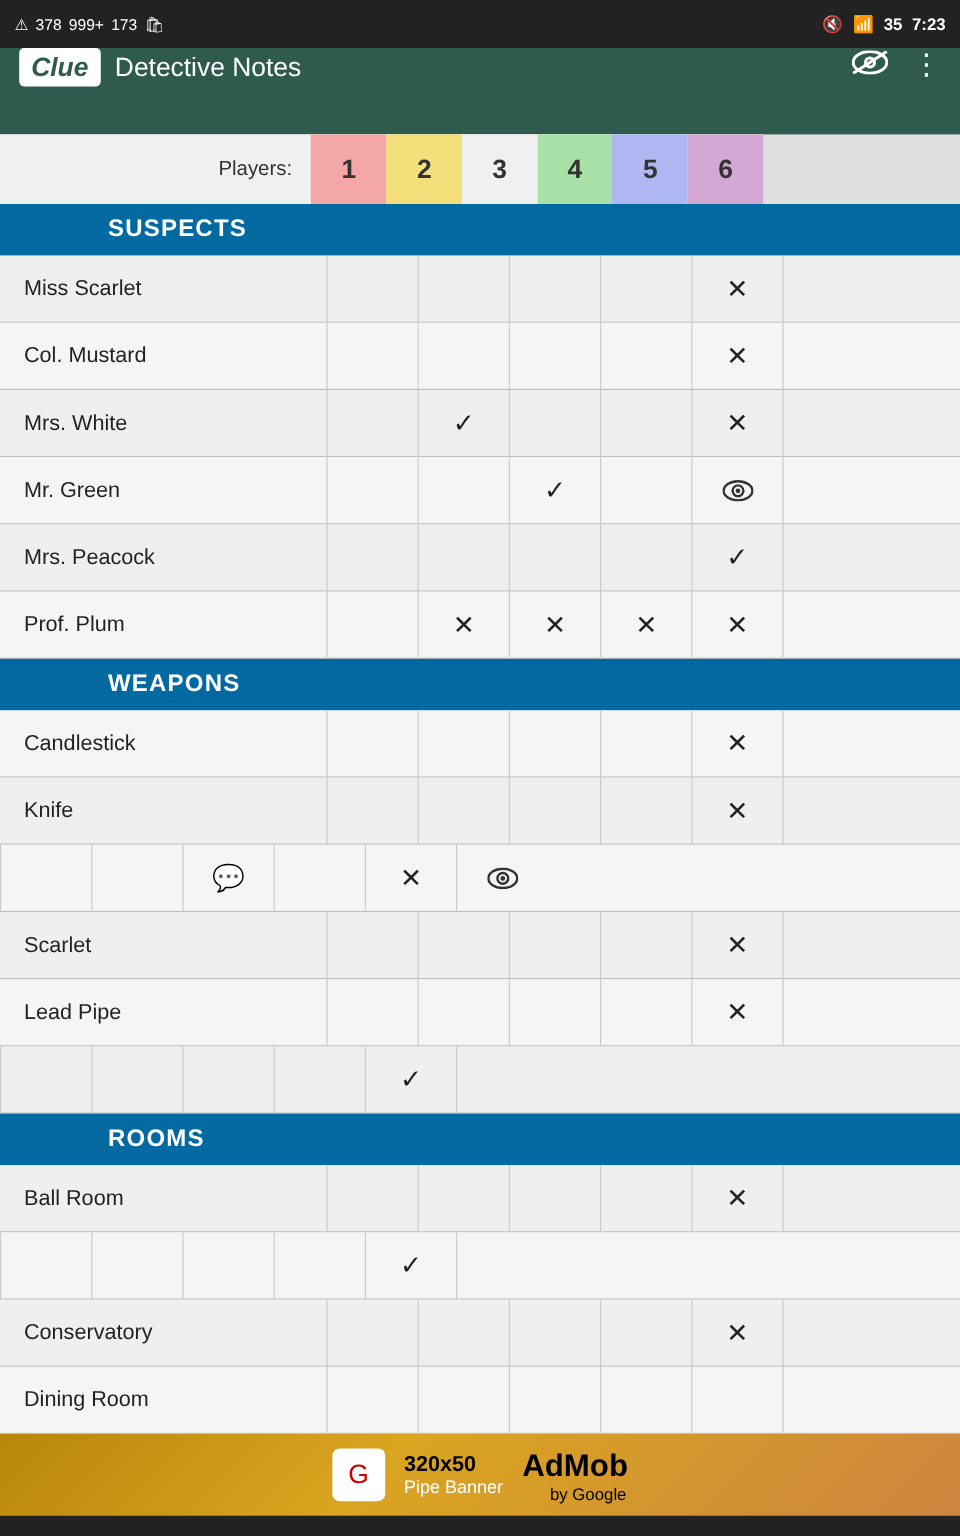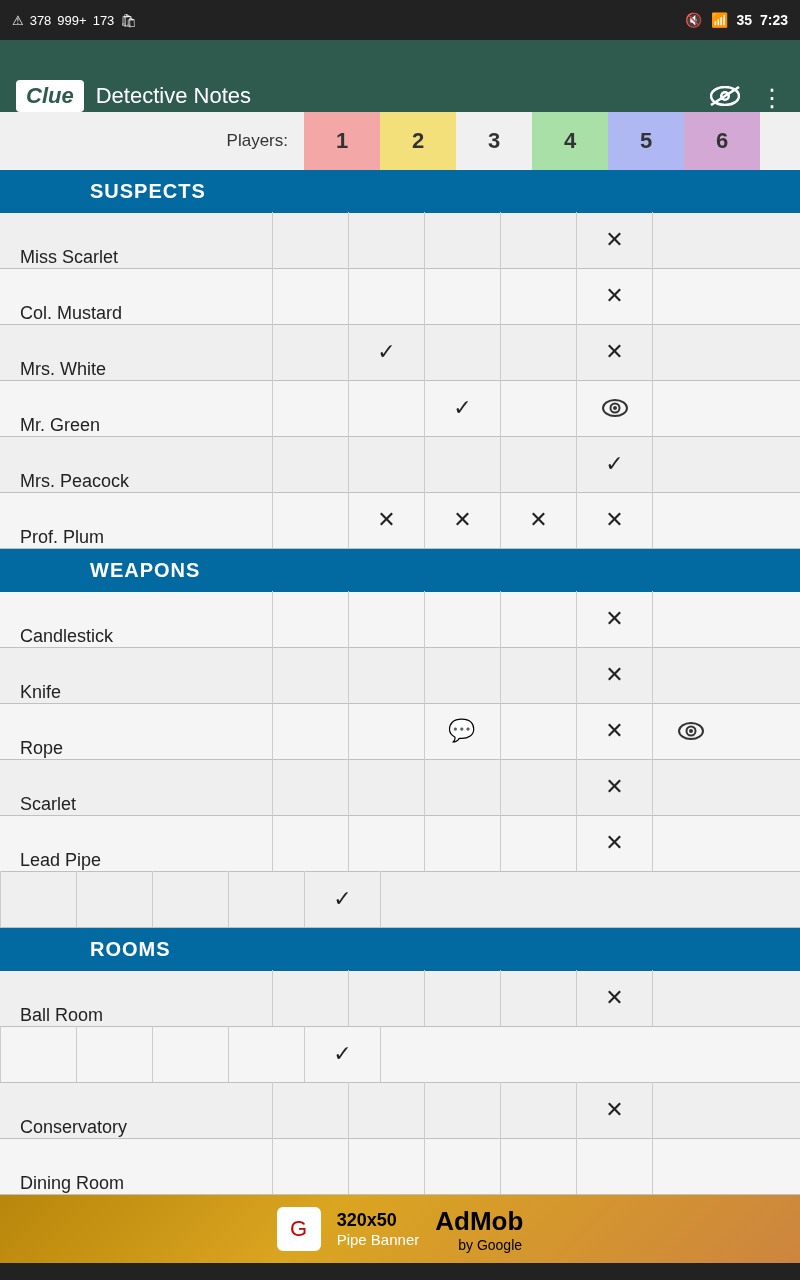--- a/index.html
+++ b/index.html
@@ -25,42 +25,42 @@
     }
     .status-left { display: flex; align-items: center; gap: 6px; }
     .status-right { display: flex; align-items: center; gap: 8px; font-size: 14px; font-weight: bold; }
 
     
     .app-header {
       width: 800px;
       height: 72px;
       background: #2e5b4e;
       display: flex;
-      align-items: flex-end;
+      align-items: flex-start;
       padding: 0 16px;
       color: white;
       justify-content: space-between;
     }
     .app-header-left { display: flex; align-items: center; gap: 12px; }
     .clue-logo {
       background: white;
       color: #2e5b4e;
       font-weight: 900;
       font-size: 22px;
       padding: 3px 10px;
       border-radius: 4px;
       font-style: italic;
     }
     .app-title { font-size: 22px; font-weight: 500; }
     .app-header-right { display: flex; align-items: center; gap: 20px; }
     .header-icon { font-size: 24px; cursor: pointer; }
 
     
     .players-row {
-      width: 800px;
+      width: 636px;
       height: 58px;
       background: #f0f0f0;
       display: flex;
       align-items: center;
       padding-left: 32px;
     }
     .players-label {
       width: 272px;
       text-align: right;
       padding-right: 16px;
@@ -91,21 +91,21 @@
       color: white;
       font-size: 20px;
       font-weight: bold;
       letter-spacing: 1px;
       padding: 10px 16px 10px 90px;
     }
 
     
     .data-row {
       display: flex;
-      align-items: flex-end;
+      align-items: center;
       height: 56px;
       border-bottom: 1px solid #c0c0c0;
       background: #f5f5f5;
     }
     .data-row:nth-child(even) { background: #efefef; }
 
     .row-label {
       width: 272px;
       padding-left: 20px;
       font-size: 18px;
@@ -320,21 +320,20 @@
       <div class="cell"></div>
       <div class="cell"></div>
       <div class="cell"></div>
       <div class="cell"></div>
       <div class="cell">
         <span class="icon-x">✕</span>
       </div>
       <div class="cell"></div>
     </div>
     <div class="data-row">
-      <div class="row-label">Rope</div>
       <div class="cell"></div>
       <div class="cell"></div>
       <div class="cell">
         <span style="font-size:22px">💬</span>
       </div>
       <div class="cell"></div>
       <div class="cell">
         <span class="icon-x">✕</span>
       </div>
       <div class="cell">

